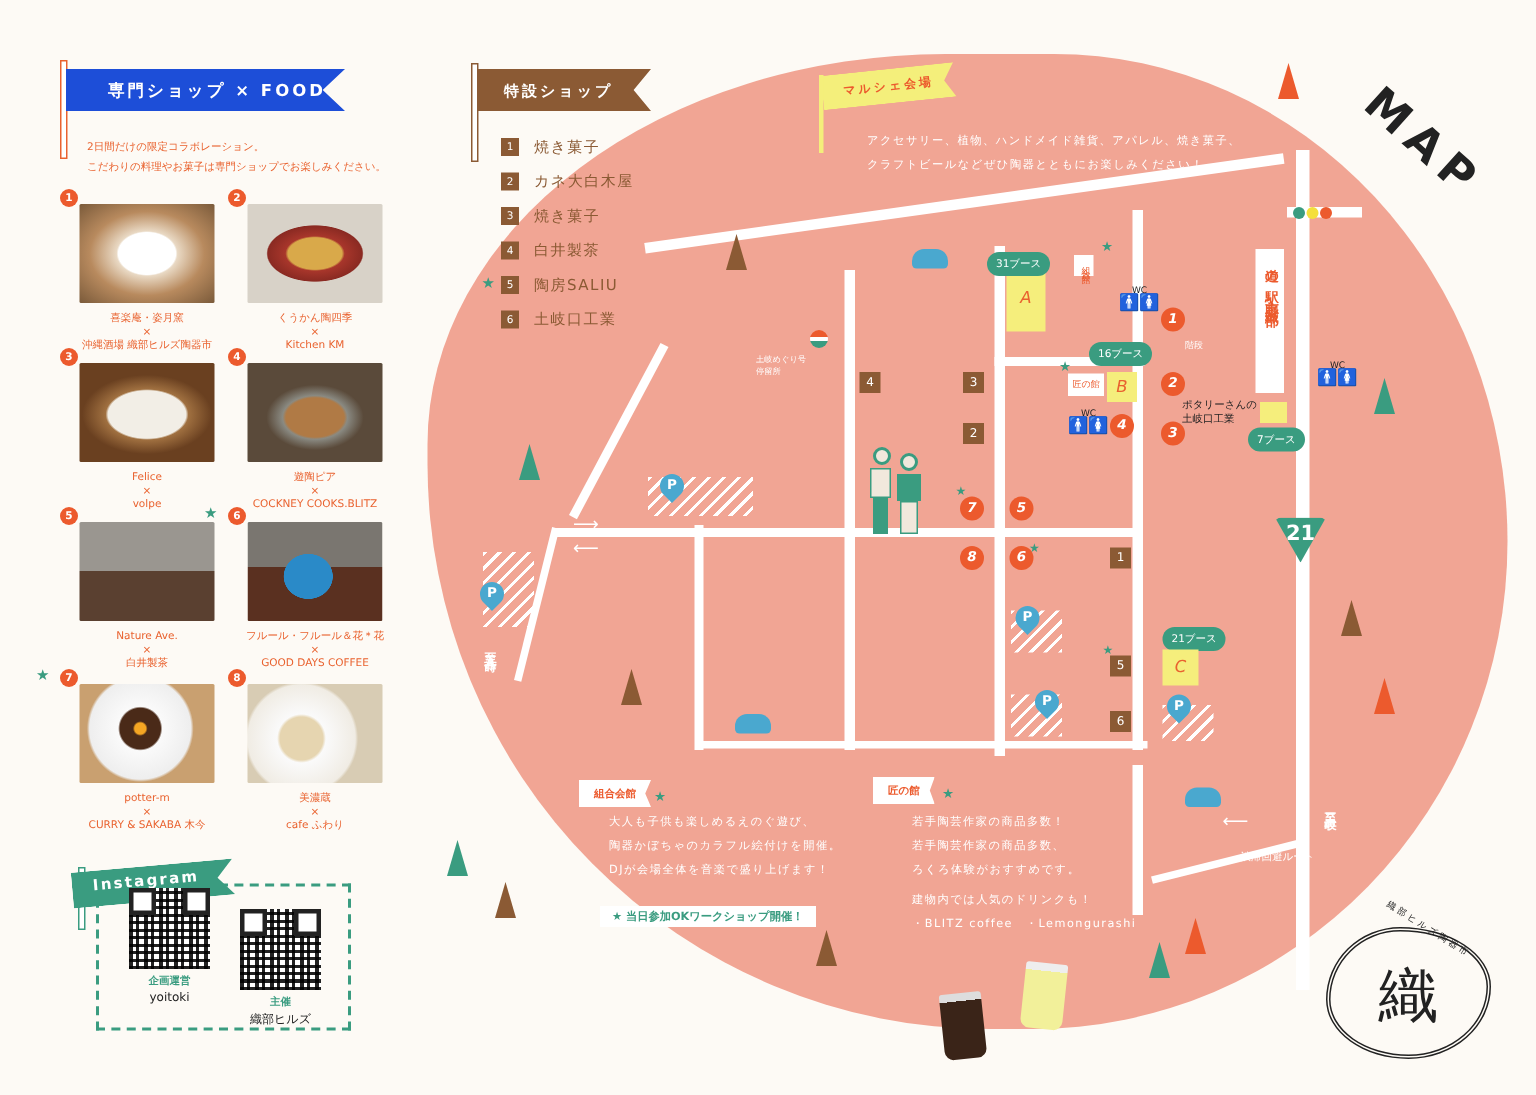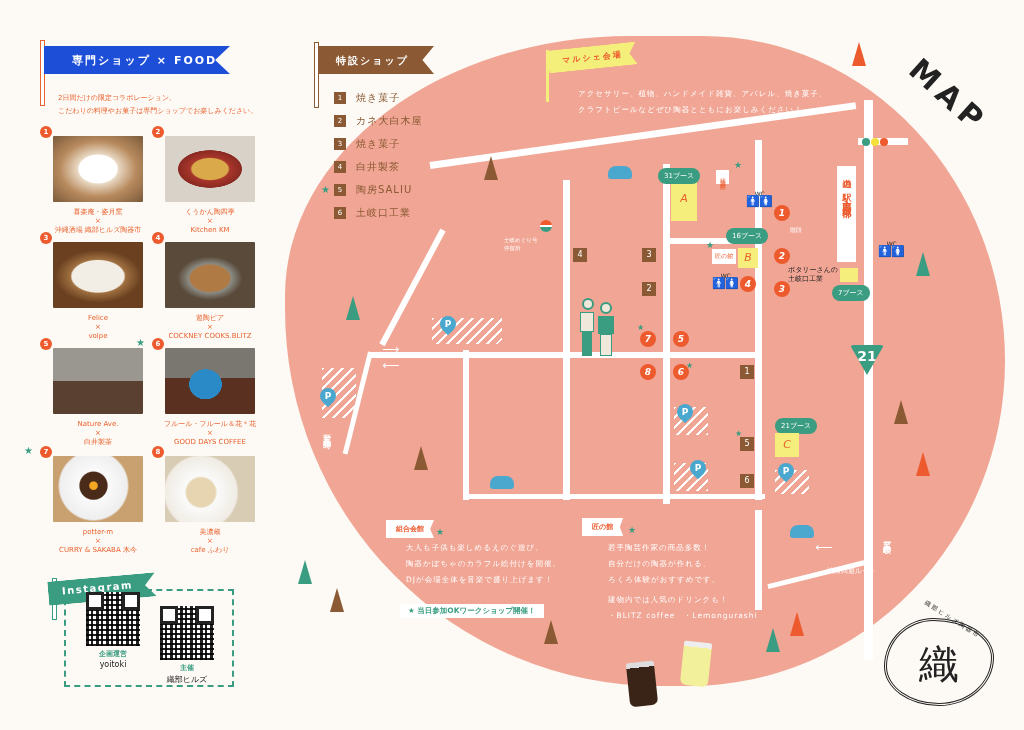--- a/index.html
+++ b/index.html
@@ -341,21 +341,21 @@
   <div>大人も子供も楽しめるえのぐ遊び、</div>
   <div>陶器かぼちゃのカラフル絵付けを開催。</div>
   <div>DJが会場全体を音楽で盛り上げます！</div>
 </div>
 <div class="abs" style="left:400px;top:604px;background:#fff;padding:2px 8px;font-size:7.5px;color:#3a9c80;font-weight:bold"><span>★ </span><span>当日参加OKワークショップ開催！</span></div>
 
 <div class="abs white-flag" style="left:582px;top:518px">匠の館</div>
 <span class="abs" style="left:628px;top:525px;color:#3a9c80;font-size:9px">★</span>
 <div class="abs map-text" style="left:608px;top:540px">
   <div>若手陶芸作家の商品多数！</div>
-  <div>自分だけの陶器が作れる、</div>
+  <div>若手陶芸作家の商品多数、</div>
   <div>ろくろ体験がおすすめです。</div>
   <div style="margin-top:4px">建物内では人気のドリンクも！</div>
   <div>・BLITZ coffee　・Lemongurashi</div>
 </div>
 
 <div class="abs drink" style="left:628px;top:662px;background:linear-gradient(#ddd 0 12%,#3a2418 12%);transform:rotate(-6deg)"></div>
 <div class="abs drink" style="left:682px;top:642px;background:linear-gradient(#eee 0 12%,#f2f09a 12%);transform:rotate(6deg)"></div>
 
 <div class="abs logo">
   <div style="font-size:40px;color:#222;line-height:86px">織</div>

